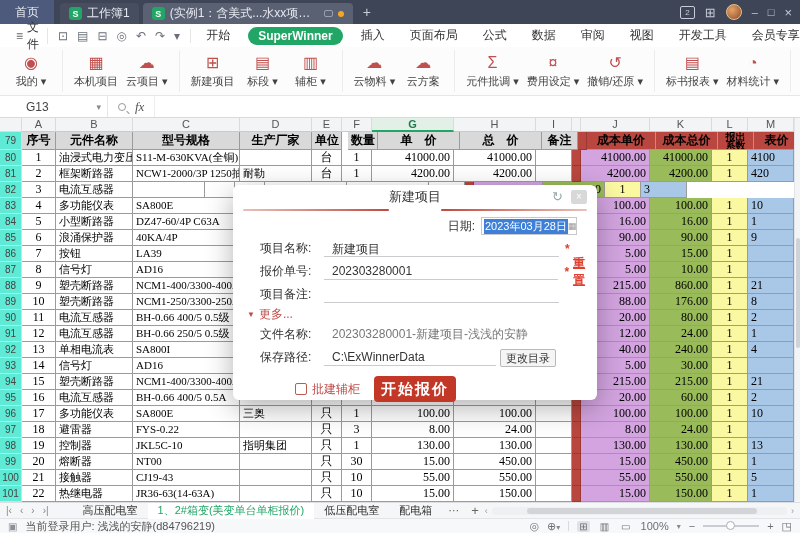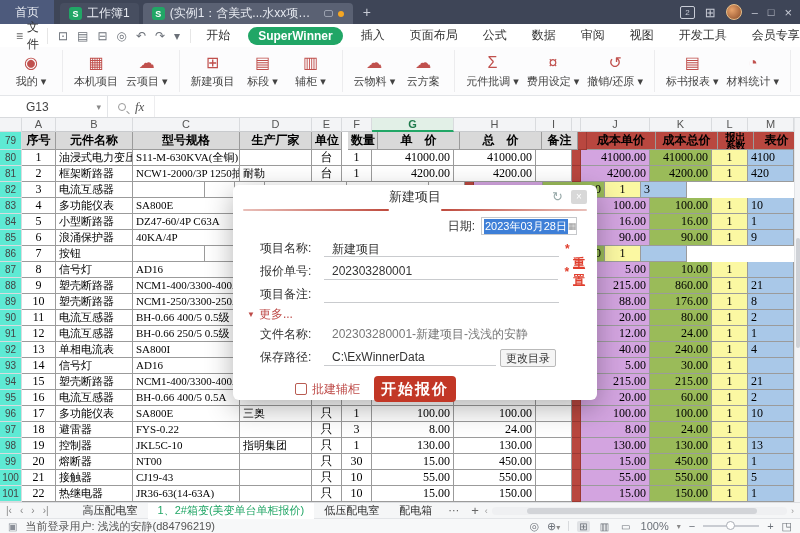--- a/index.html
+++ b/index.html
@@ -418,20 +418,21 @@
         <div class="gcell spacerC" style="width: 9px; height: 16px; line-height: 15px;"></div>
         <div class="gcell tcell ar colJ" style="width: 69px; height: 16px; line-height: 15px;">90.00</div>
         <div class="gcell tcell ar colK" style="width: 62px; height: 16px; line-height: 15px;">90.00</div>
         <div class="gcell tcell ac colL" style="width: 36px; height: 16px; line-height: 15px;">1</div>
         <div class="gcell tcell al colM" style="width: 46px; height: 16px; line-height: 15px;">9</div>
       </div>
       <div class="grow">
         <div class="gcell gut" style="width: 22px; height: 16px; line-height: 15px;">86</div>
         <div class="gcell tcell ac" style="width: 34px; height: 16px; line-height: 15px;">7</div>
         <div class="gcell tcell al smallfont" style="width: 77px; height: 16px; line-height: 15px;">按钮</div>
+        <div class="gcell tcell al smallfont" style="width: 107px; height: 16px; line-height: 15px;">LA39</div>
         <div class="gcell tcell al smallfont" style="width: 72px; height: 16px; line-height: 15px;"></div>
         <div class="gcell tcell ac" style="width: 30px; height: 16px; line-height: 15px;"></div>
         <div class="gcell tcell ac" style="width: 30px; height: 16px; line-height: 15px;"></div>
         <div class="gcell tcell ar" style="width: 82px; height: 16px; line-height: 15px;"></div>
         <div class="gcell tcell ar" style="width: 82px; height: 16px; line-height: 15px;"></div>
         <div class="gcell tcell al" style="width: 36px; height: 16px; line-height: 15px;"></div>
         <div class="gcell spacerC" style="width: 9px; height: 16px; line-height: 15px;"></div>
         <div class="gcell tcell ar colJ" style="width: 69px; height: 16px; line-height: 15px;">5.00</div>
         <div class="gcell tcell ar colK" style="width: 62px; height: 16px; line-height: 15px;">15.00</div>
         <div class="gcell tcell ac colL" style="width: 36px; height: 16px; line-height: 15px;">1</div>

